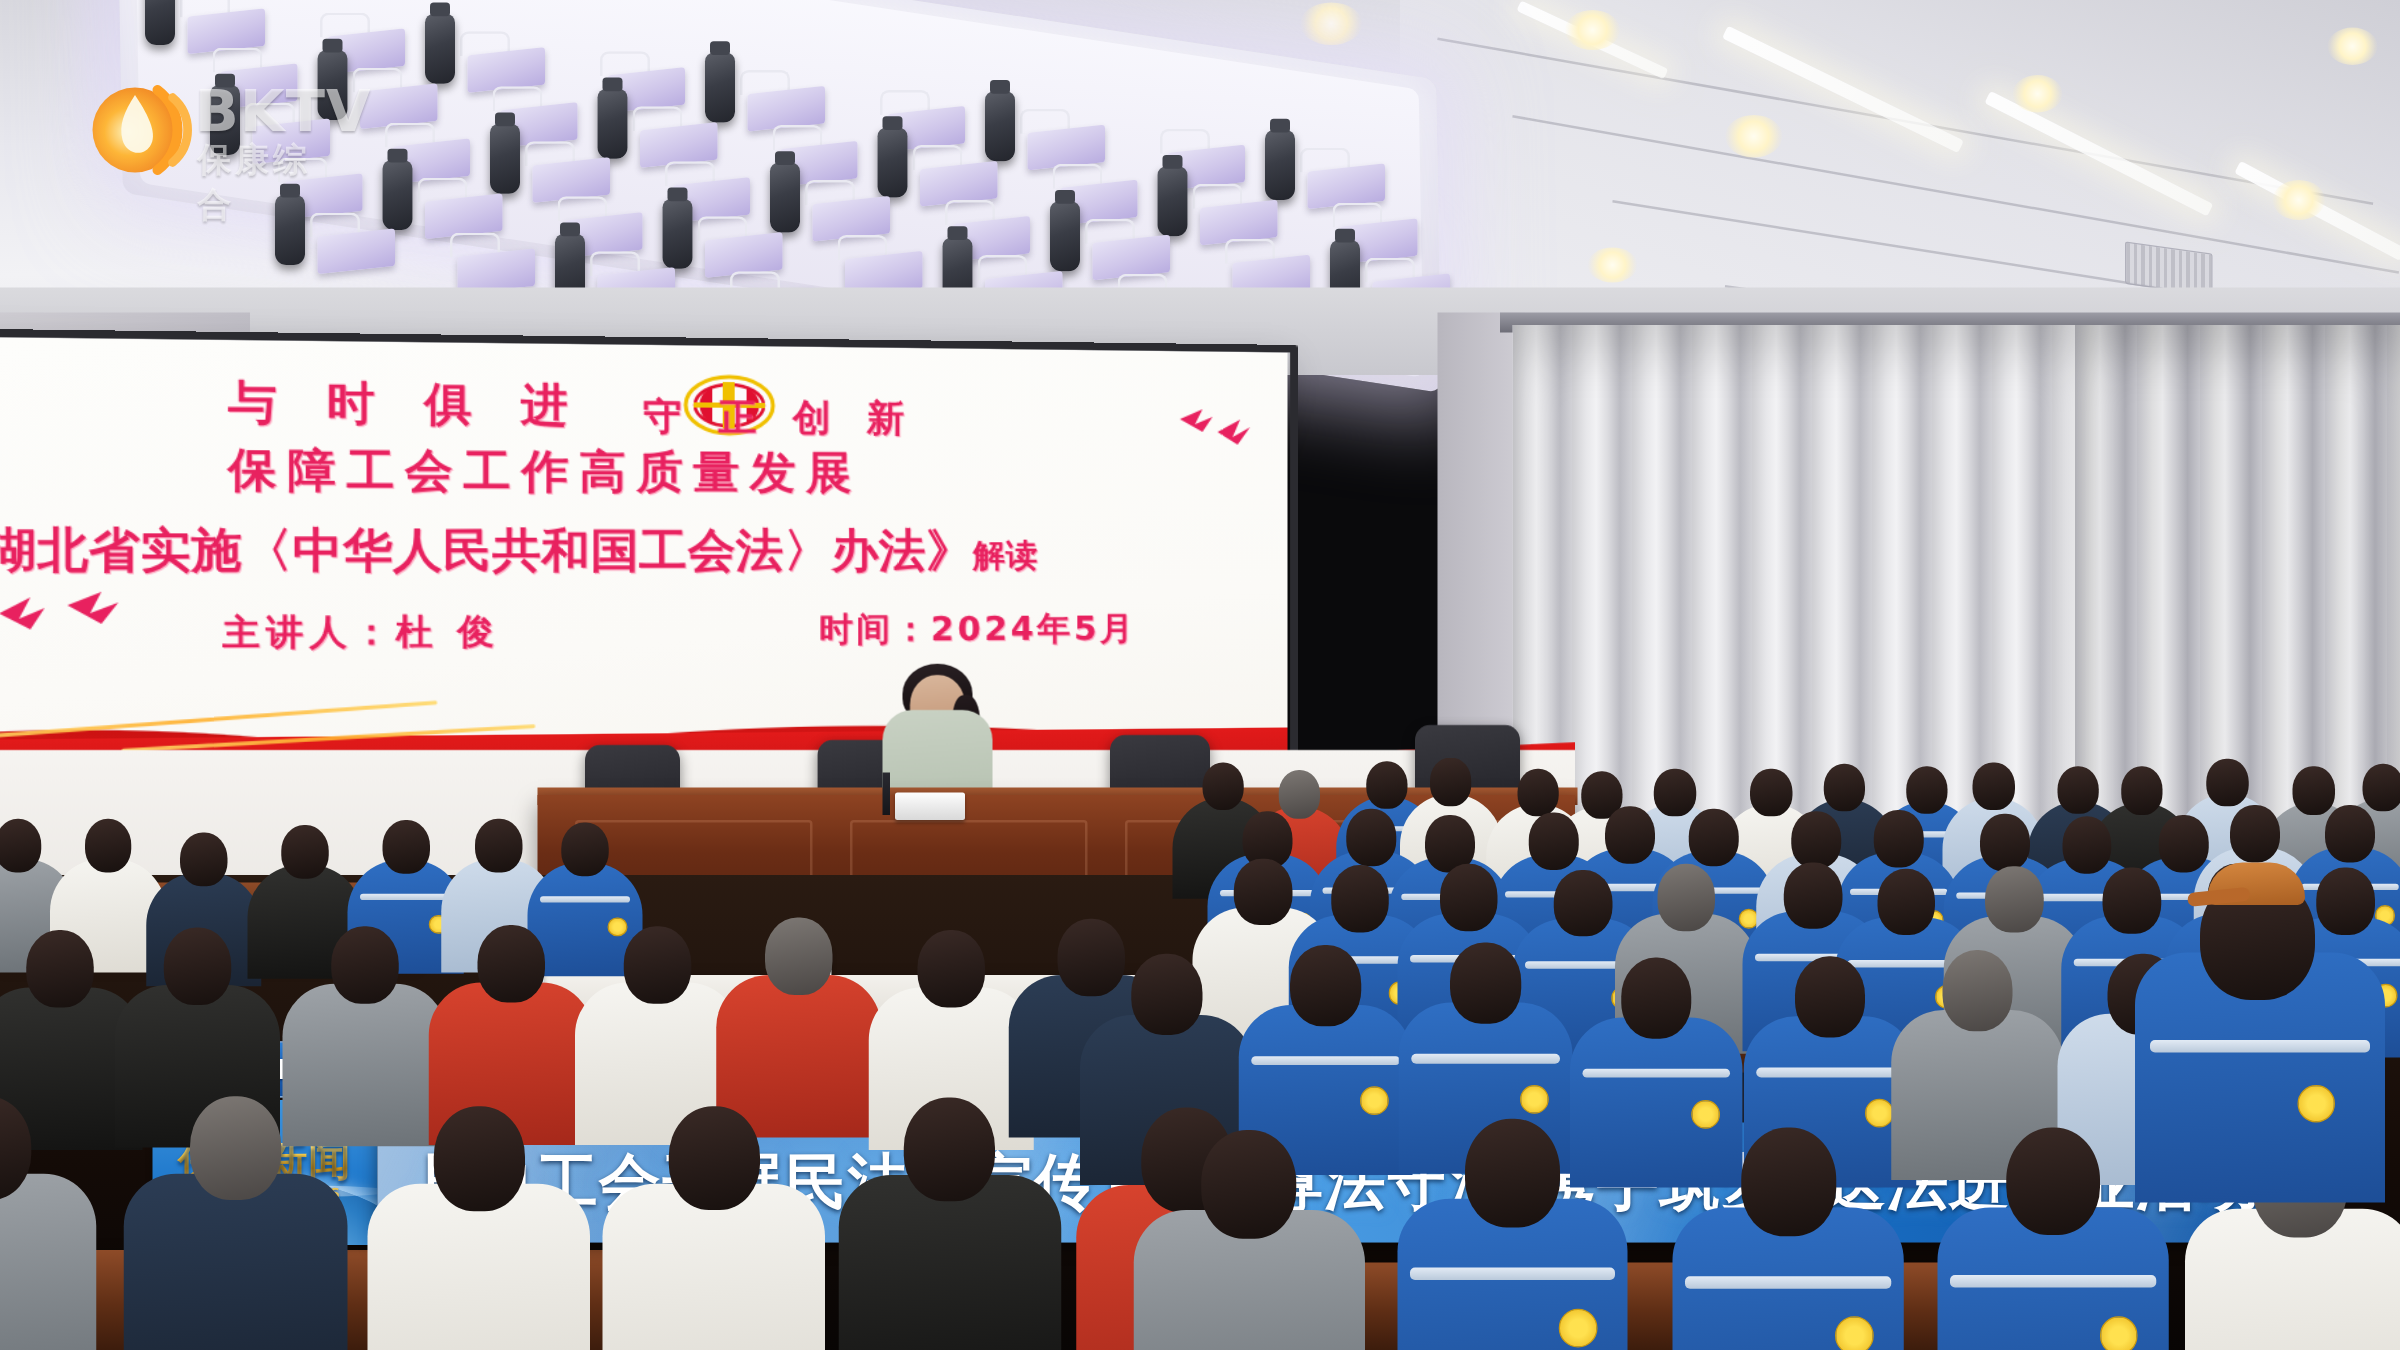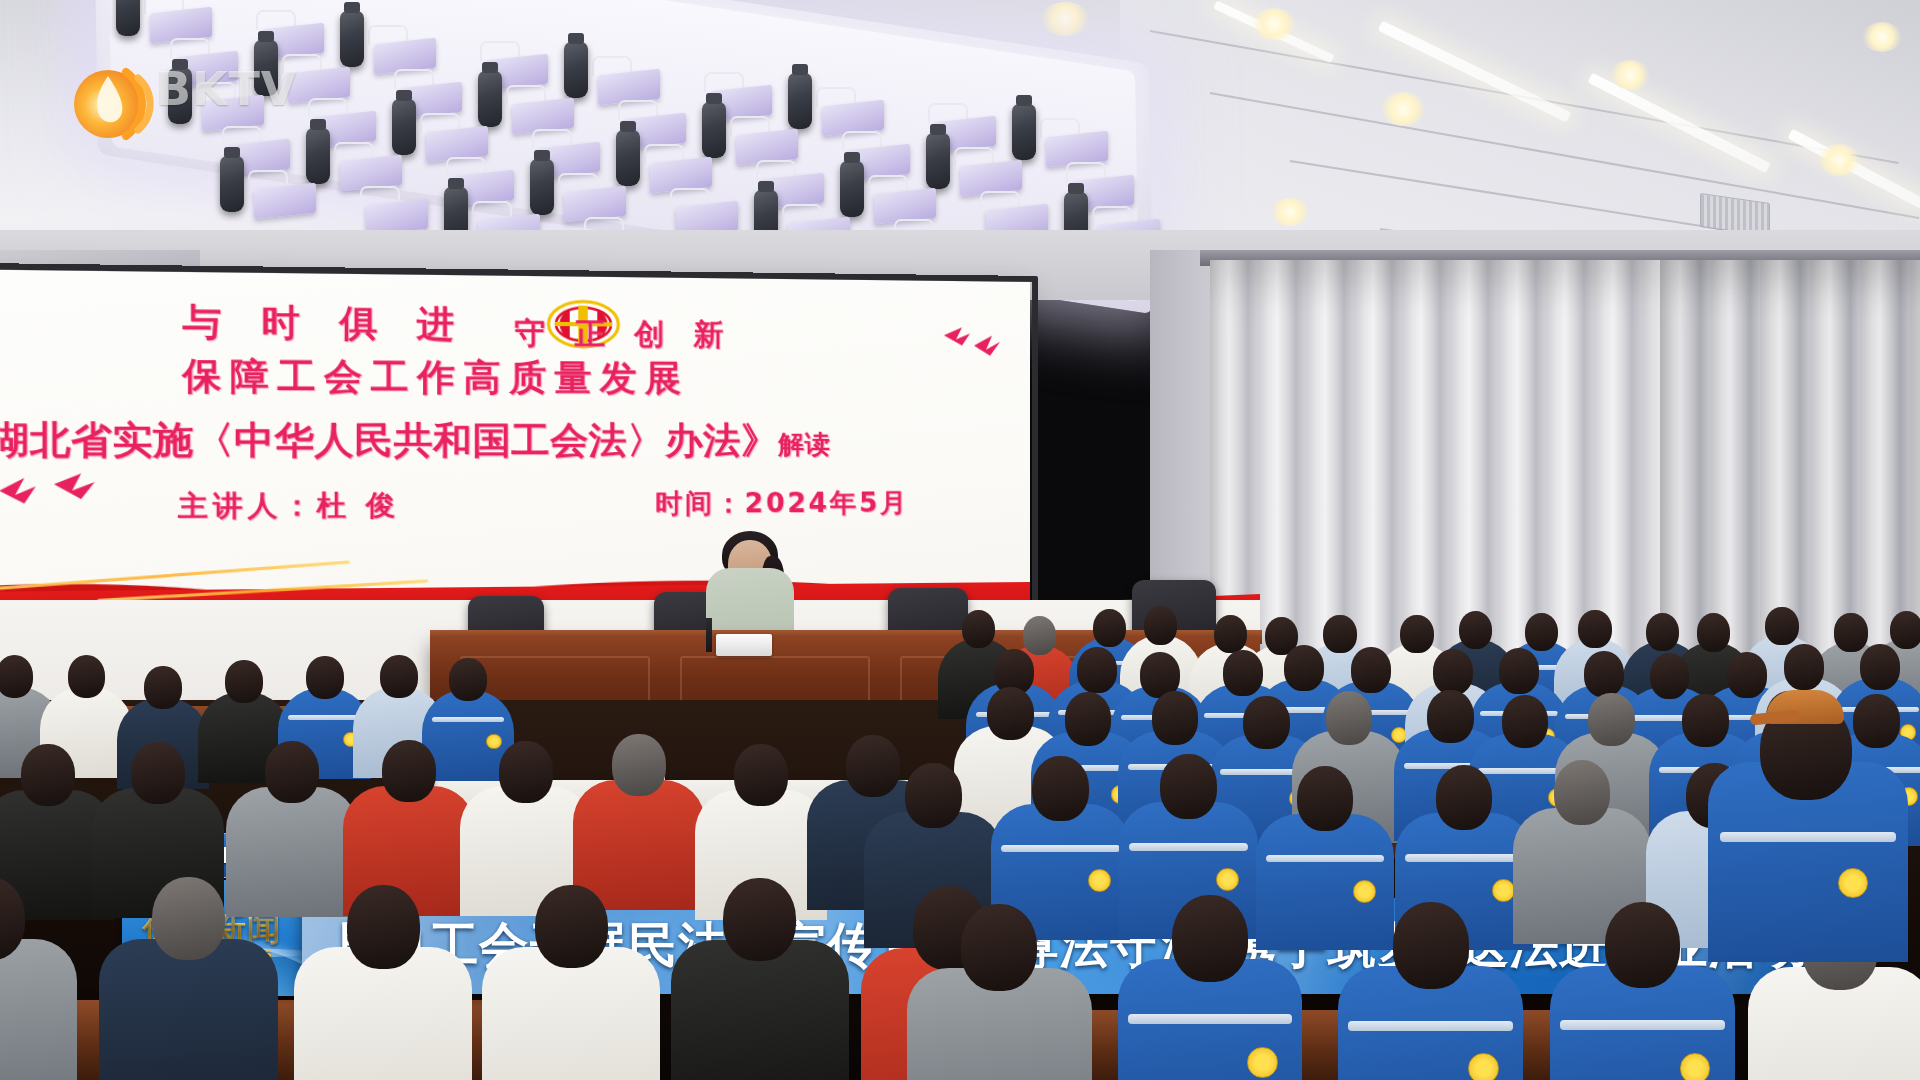--- a/index.html
+++ b/index.html
@@ -986,20 +986,21 @@
           <stop offset="45%" stop-color="#ffb32a"></stop>
           <stop offset="100%" stop-color="#f07a12"></stop>
         </radialGradient>
       </defs>
       <circle cx="40" cy="48" r="34" fill="url(#flameG)"></circle>
       <path d="M40 20 C31 34 27 44 30 56 C33 67 46 70 52 61 C58 52 52 38 40 20 Z" fill="#fffbe8" opacity=".95"></path>
       <path d="M58 16 A40 40 0 0 1 58 80" fill="none" stroke="#ff9b17" stroke-width="8" stroke-linecap="round"></path>
       <path d="M70 22 A34 34 0 0 1 70 74" fill="none" stroke="#ffb23a" stroke-width="7" stroke-linecap="round"></path>
     </svg>
     <div class="bug-txt">BKTV</div>
+    <div class="bug-sub">保康综合</div>
   </div>
 
   <div class="lower-left">
     <div class="weather">
       <span class="weather-txt">多云转晴天 18~33℃</span>
     </div>
     <div class="newslogo">
       <div class="globe"></div>
       <div class="nl-title">保康新闻</div>
       <div class="nl-sub">BAOKANG NEWS</div>

